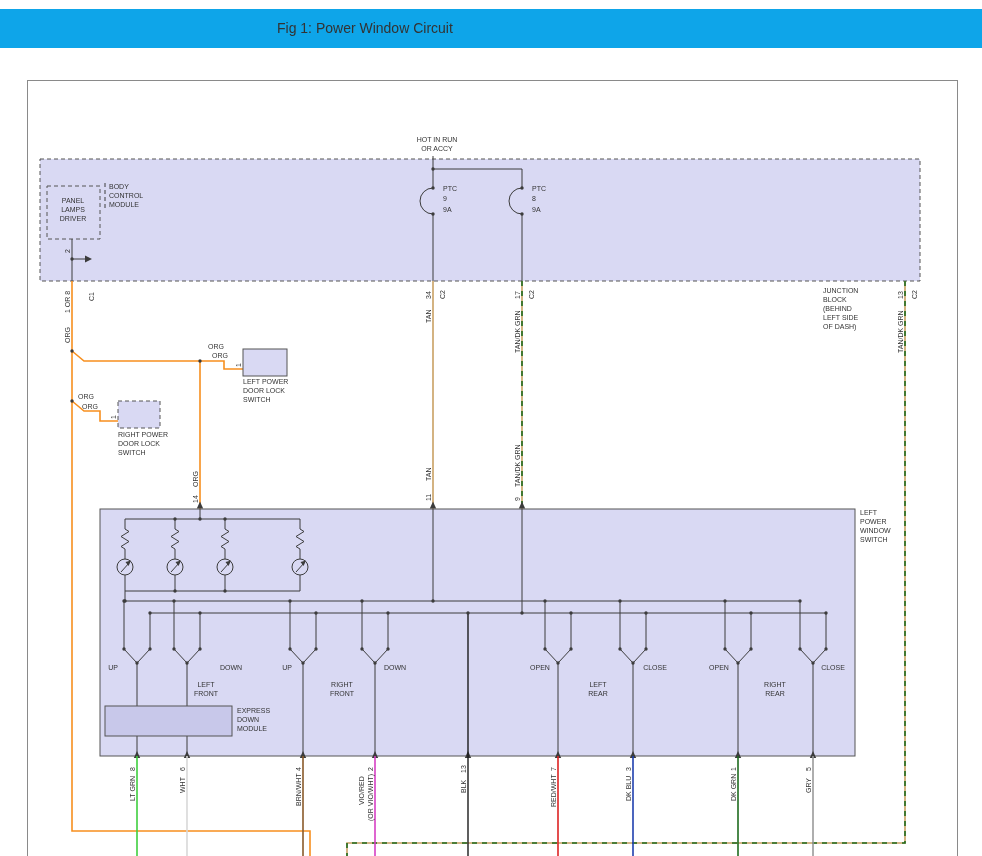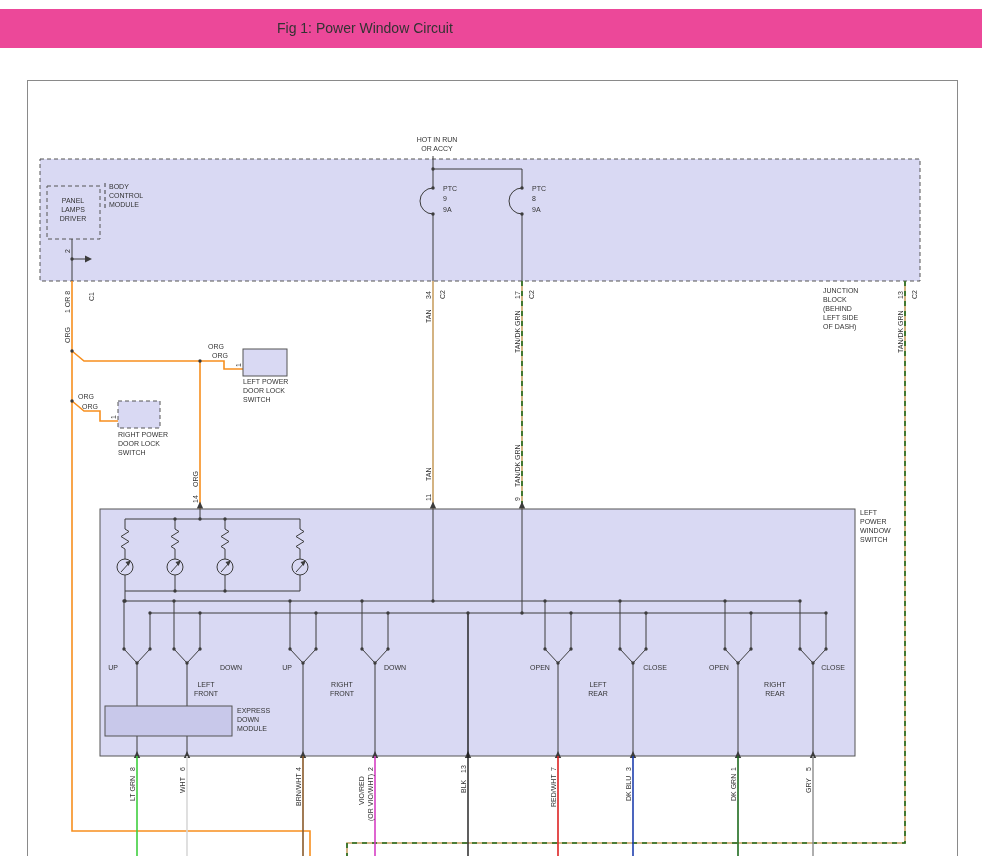--- a/index.html
+++ b/index.html
@@ -1,16 +1,16 @@
 <!DOCTYPE html>
 <html><head>
 <meta charset="utf-8">
 <style>
   html,body{margin:0;padding:0;background:#fff;width:982px;height:856px;overflow:hidden;}
-  .titlebar{position:absolute;top:9px;left:0;width:982px;height:39px;background:#ec4899;}
+  .titlebar{position:absolute;top:9px;left:0;width:982px;height:39px;background:#0ea5e9;}
   .titlebar .title{font:14px "Liberation Sans",sans-serif;color:#333;line-height:39px;padding-left:277px;}
   .diagram{position:absolute;left:27px;top:80px;width:929px;height:775px;border:1px solid #8a8a8a;background:#fff;overflow:hidden;}
   svg{display:block;}
   .t{font:7px "Liberation Sans",sans-serif;fill:#333;}
   .tm{text-anchor:middle;}
   .ln{stroke:#3c3c3c;stroke-width:1;fill:none;}
   .dash{stroke-dasharray:4 3;}
   .box{fill:#d9d9f3;stroke:#555;stroke-width:1;}
   .dot{fill:#3c3c3c;stroke:none;}
   .arr{fill:#3c3c3c;stroke:none;}

